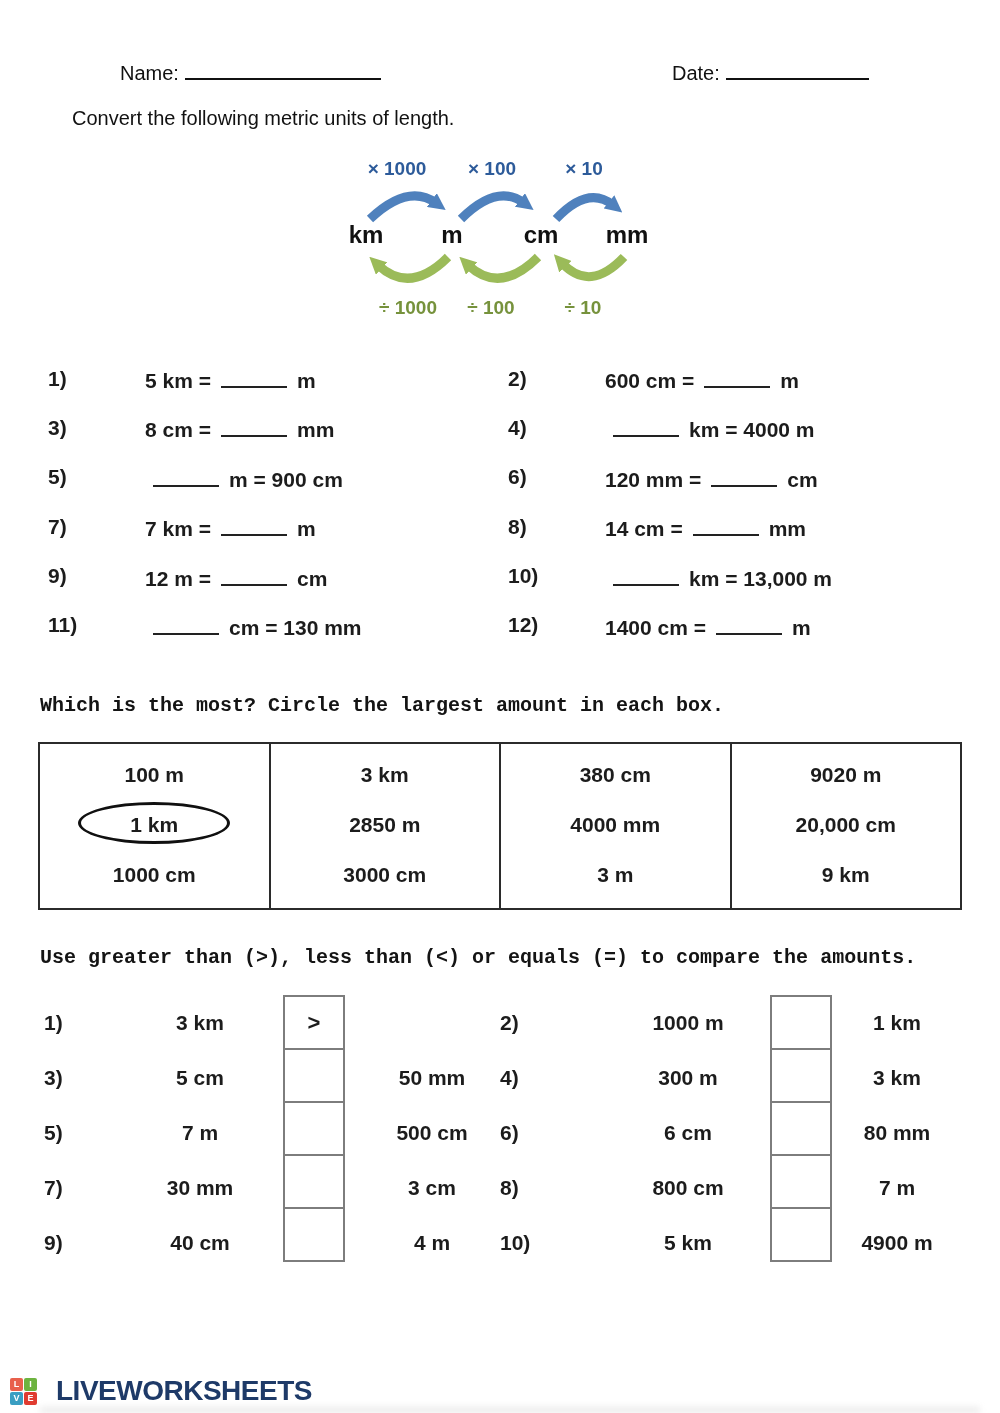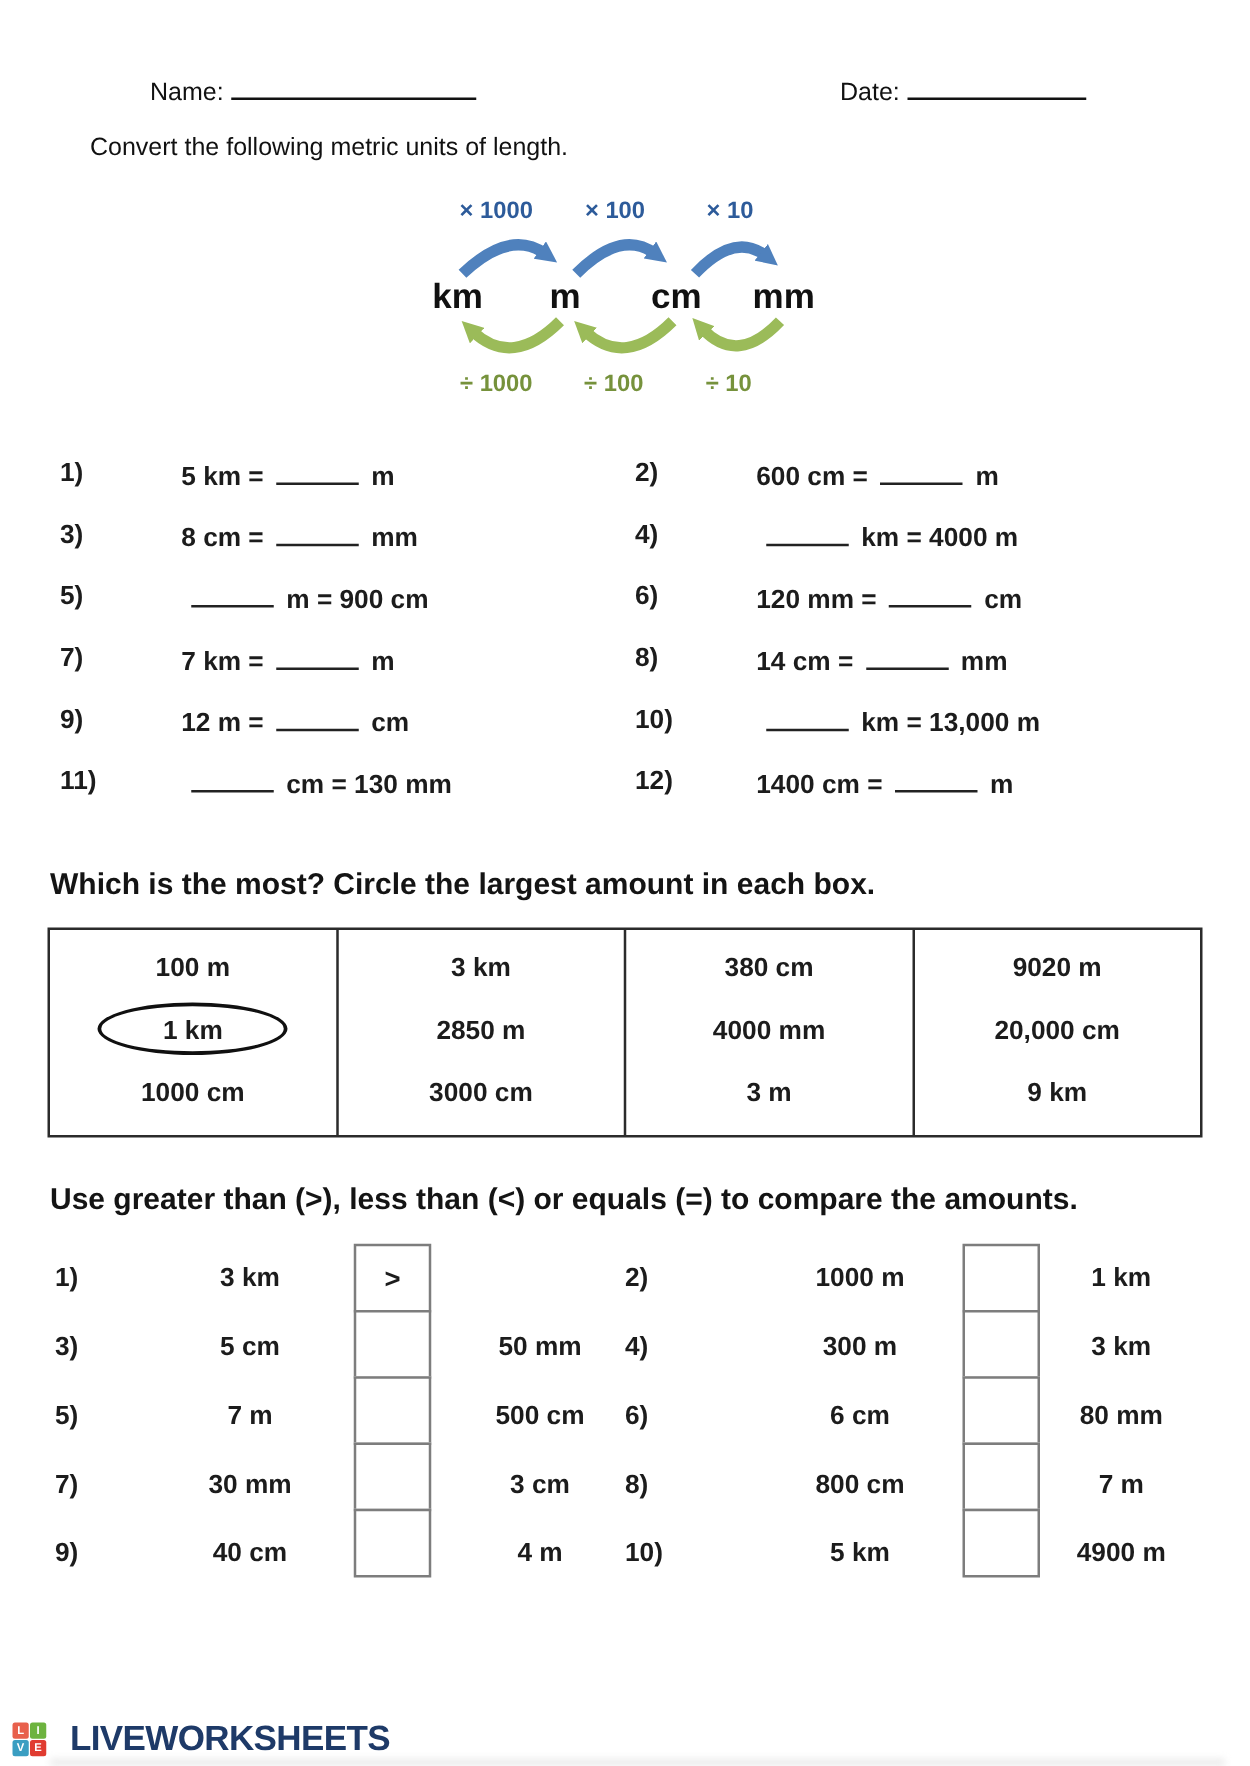--- a/index.html
+++ b/index.html
@@ -15,32 +15,32 @@
   #name-uline{width:196px;}
   #date-uline{width:143px;}
   #instruction1{position:absolute;left:72px;top:107px;font-size:20px;color:#111;}
 
   
   #diagram{position:absolute;left:330px;top:155px;width:340px;height:175px;}
   #diagram svg{position:absolute;left:0;top:0;}
   .mult-label,.div-label,.unit-label{position:absolute;text-align:center;font-weight:700;white-space:nowrap;}
   .mult-label{top:3px;width:80px;font-size:19px;}
   .div-label{top:142px;width:80px;font-size:19px;}
-  .unit-label{top:66px;width:60px;font-size:28px;color:#111;}
+  .unit-label{top:66px;width:60px;font-size:24px;color:#111;}
 
   
   #problems{position:absolute;left:48px;top:354px;display:grid;grid-template-columns:460px 452px;grid-auto-rows:49.4px;font-size:21px;font-weight:600;color:#1c1c1c;}
   .problem{display:flex;align-items:center;height:49px;white-space:nowrap;}
   .p-num{width:97px;flex:0 0 97px;}
   .blank{display:inline-block;width:66px;height:22px;border-bottom:2px solid #222;margin:0 8px;vertical-align:baseline;}
   .p-before{margin-right:2px;}
   .p-after{margin-left:2px;}
 
   
-  .sec-heading{position:absolute;left:40px;font-size:24px;font-weight:600;color:#141414;white-space:nowrap;}
+  .sec-heading{position:absolute;left:40px;font-size:20px;font-weight:600;color:#141414;white-space:nowrap;font-family:Liberation Mono, monospace;}
   #heading-largest{top:694px;}
   #heading-compare{top:946px;}
 
   
   #largest-table{position:absolute;left:38px;top:742px;width:924px;height:168px;border:2px solid #2b2b2b;box-sizing:border-box;display:flex;}
   .t-col{flex:1;border-right:2px solid #2b2b2b;text-align:center;padding-top:6px;font-size:21px;font-weight:600;color:#1c1c1c;}
   .t-col:last-child{border-right:none;}
   .t-item{height:50px;line-height:50px;}
   .circled{display:inline-block;width:152px;height:42px;line-height:40px;border:3px solid #101010;border-radius:50%;box-sizing:border-box;}
 
@@ -103,21 +103,21 @@
         <path d="M 294,102 Q 260,138 232,108" marker-end="url(#mg)"></path>
       </g>
     </svg>
     <span class="mult-label" style="left:27px;color:#2d5b9a;">× 1000</span>
     <span class="mult-label" style="left:122px;color:#2d5b9a;">× 100</span>
     <span class="mult-label" style="left:214px;color:#2d5b9a;">× 10</span>
     <span class="unit-label" style="left:6px;">km</span>
     <span class="unit-label" style="left:92px;">m</span>
     <span class="unit-label" style="left:181px;">cm</span>
     <span class="unit-label" style="left:267px;">mm</span>
-    <span class="div-label" style="left:27px;color:#76923c;">÷ 1000</span>
+    <span class="div-label" style="left:27px;color:#76923c;text-align:right;">÷ 1000</span>
     <span class="div-label" style="left:121px;color:#76923c;">÷ 100</span>
     <span class="div-label" style="left:213px;color:#76923c;">÷ 10</span>
   </div>
 
   <div id="problems">
   <div class="problem">
     <span class="p-num">1)</span>
     <span class="p-expr">
       <span class="p-before">5 km =</span><span class="blank"></span><span class="p-after">m</span>
     </span>

